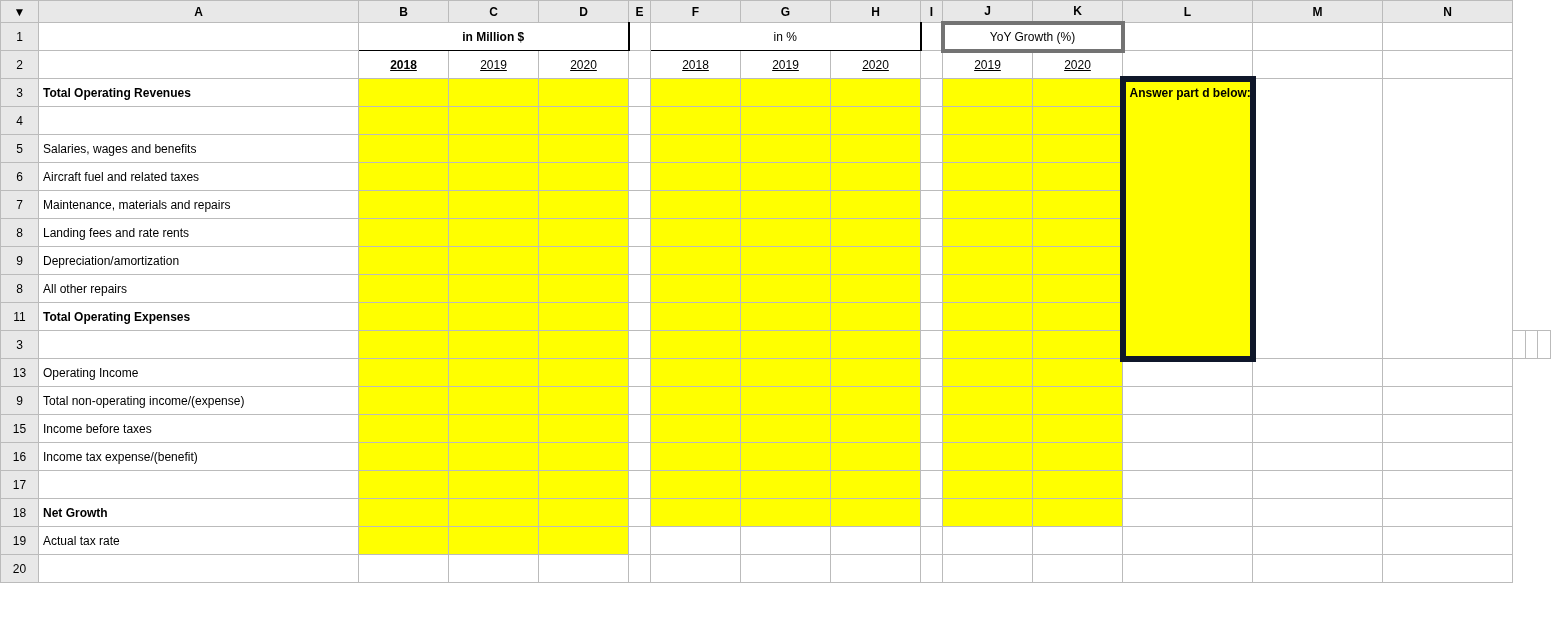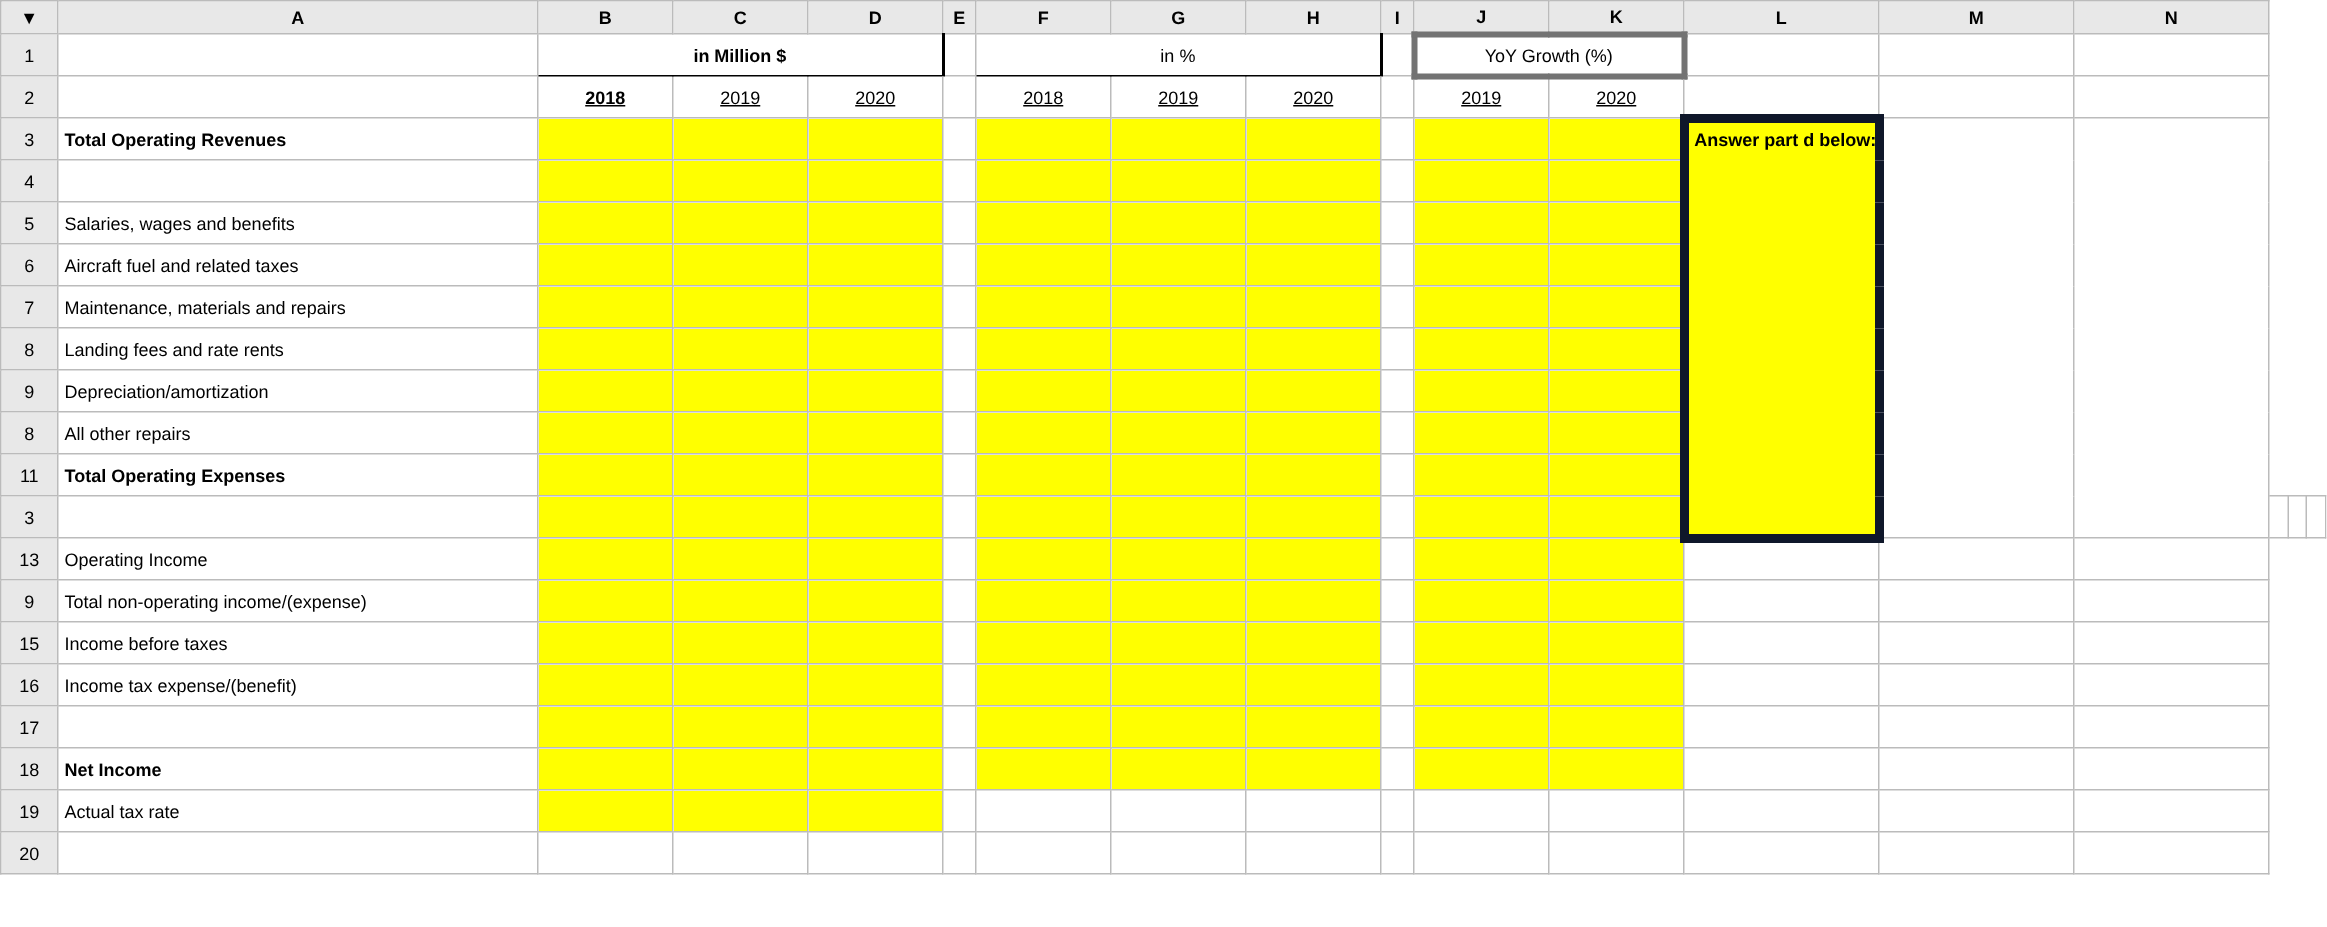--- a/index.html
+++ b/index.html
@@ -437,21 +437,21 @@
       <td class="col-I"></td>
       <td class="col-J yellow"></td>
       <td class="col-K yellow"></td>
       <td class="col-L"></td>
       <td class="col-M"></td>
       <td class="col-N"></td>
     </tr>
 
     <tr>
       <td class="row-num">18</td>
-      <td class="col-A bold">Net Income</td>
+      <td class="col-A bold">Net Growth</td>
       <td class="col-B yellow"></td>
       <td class="col-C yellow"></td>
       <td class="col-D yellow"></td>
       <td class="col-E"></td>
       <td class="col-F yellow"></td>
       <td class="col-G yellow"></td>
       <td class="col-H yellow"></td>
       <td class="col-I"></td>
       <td class="col-J yellow"></td>
       <td class="col-K yellow"></td>

